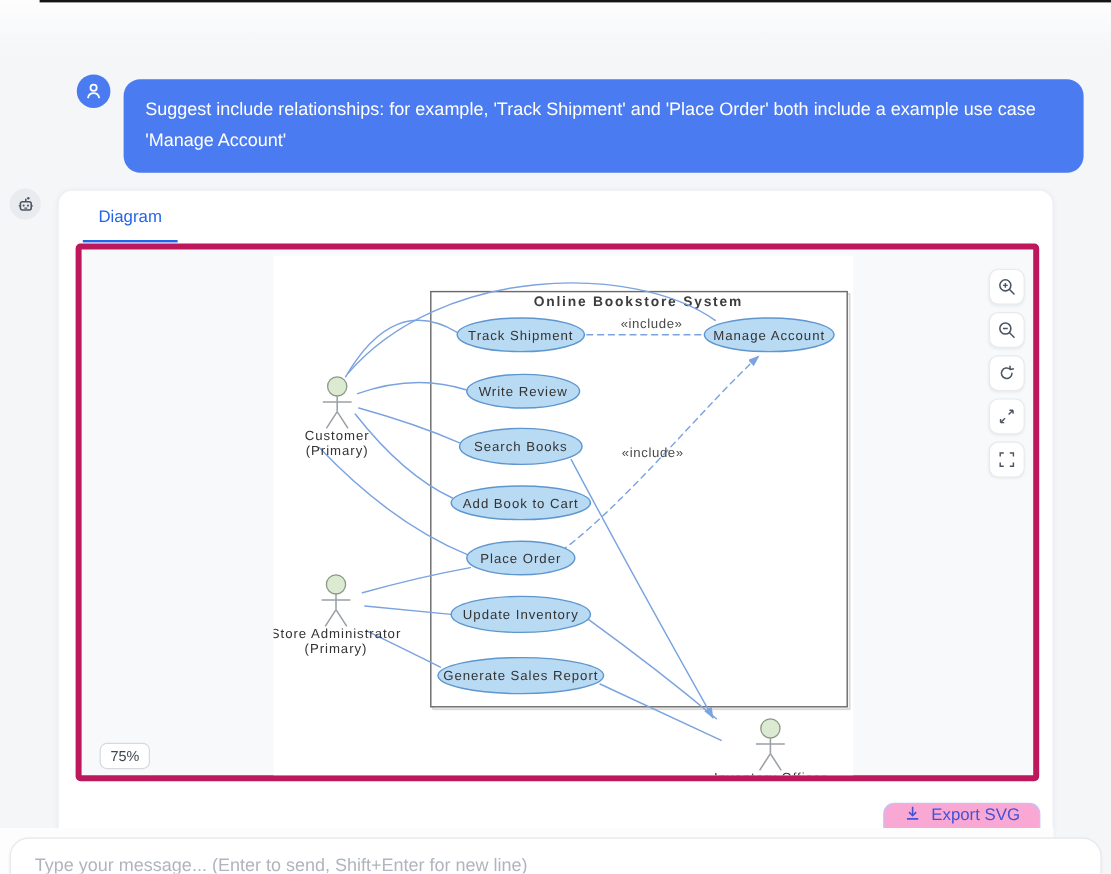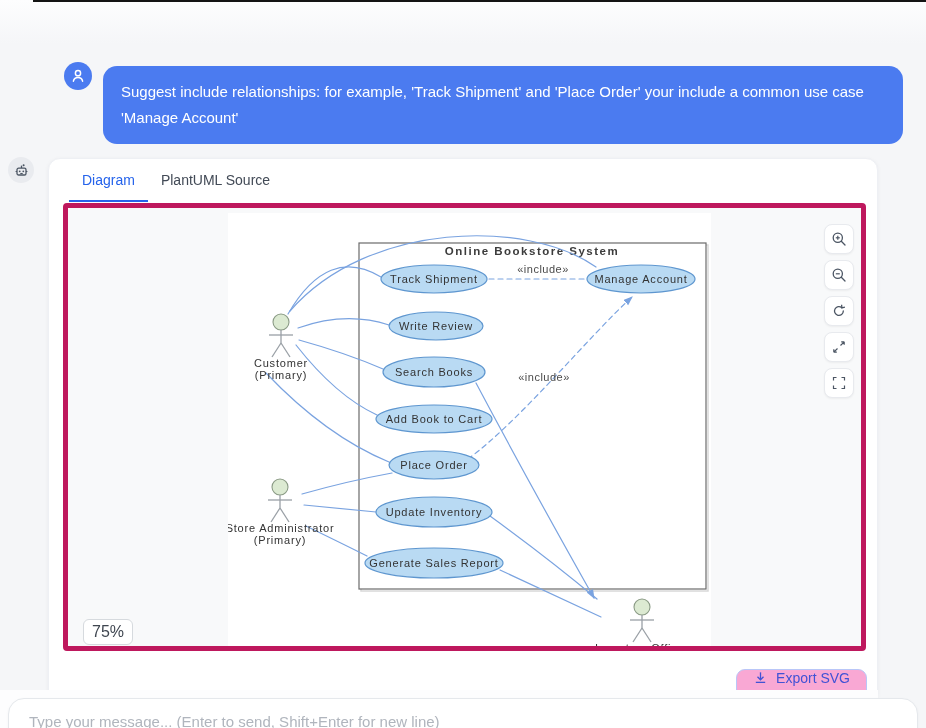--- a/index.html
+++ b/index.html
@@ -31,21 +31,21 @@
 
   .viewport { position:absolute; left:14px; top:44px; width:803px; height:448px;
     background:#f8f9fa; border:5px solid #be185d; border-radius:4px; overflow:hidden; }
   .canvas { position:absolute; left:160px; top:5px; width:483px; height:443px; background:#fff; }
 
   .zoom-controls { position:absolute; left:756px; top:16px; width:30px; }
   .zbtn { width:30px; height:30px; background:#fff; border:1px solid #e8eaee; border-radius:8px;
     margin-bottom:6px; display:flex; align-items:center; justify-content:center; cursor:pointer;
     box-shadow:0 1px 2px rgba(0,0,0,.05); }
   .zoom-badge { position:absolute; left:15px; top:411px; background:#fff; border:1px solid #d6dade;
-    border-radius:6px; padding:3px 8px; font-size:16px; color:#3f4650; }
+    border-radius:6px; padding:3px 8px; font-size:12px; color:#3f4650; }
 
   .actions { position:absolute; right:10px; top:510px; display:flex; gap:10px; }
   .action-btn { height:36px; display:flex; align-items:flex-start; gap:8px; padding:0 16px;
     background:#f9a8d4; border:1px solid #b9c6f8; border-radius:9px; color:#4152d5; font-size:14px;
     font-weight:500; cursor:pointer; white-space:nowrap; }
 
   
   .input-strip { position:absolute; left:0; top:690px; width:878px; height:38px; background:#fdfdfe; }
   .input-box { position:absolute; left:8px; top:8px; width:910px; height:46px; background:#fff;
     border:1px solid #e5e8ec; border-radius:16px; box-shadow:0 1px 3px rgba(0,0,0,.04); }
@@ -60,40 +60,39 @@
 
 <div class="top-edge"></div>
 
 <div class="user-row">
   <div class="user-avatar">
     <svg width="16" height="16" viewBox="0 0 16 16">
       <circle cx="8" cy="5.2" r="2.6" fill="none" stroke="#fff" stroke-width="1.5"></circle>
       <path d="M3.4,13.2 C4,10.6 6,9.6 8,9.6 C10,9.6 12,10.6 12.6,13.2" fill="none" stroke="#fff" stroke-width="1.5" stroke-linecap="round"></path>
     </svg>
   </div>
-  <div class="bubble">Suggest include relationships: for example, 'Track Shipment' and 'Place Order' your include a common use case 'Manage Account'</div>
+  <div class="bubble">Suggest include relationships: for example, 'Track Shipment' and 'Place Order' both include a example use case 'Manage Account'</div>
 </div>
 
 <div class="bot-avatar">
   <svg width="17" height="17" viewBox="0 0 17 17">
     <rect x="4" y="6.2" width="9" height="6.8" rx="1.6" fill="none" stroke="#4b5563" stroke-width="1.3"></rect>
     <line x1="8.5" y1="6" x2="8.5" y2="3.6" stroke="#4b5563" stroke-width="1.3"></line>
     <circle cx="10.6" cy="3.2" r="1" fill="#4b5563"></circle>
     <circle cx="6.7" cy="9.3" r="0.9" fill="#4b5563"></circle>
     <circle cx="10.3" cy="9.3" r="0.9" fill="#4b5563"></circle>
     <line x1="7.3" y1="11.5" x2="9.7" y2="11.5" stroke="#4b5563" stroke-width="1.1"></line>
     <line x1="2.6" y1="9.5" x2="4" y2="9.5" stroke="#4b5563" stroke-width="1.1"></line>
     <line x1="13" y1="9.5" x2="14.4" y2="9.5" stroke="#4b5563" stroke-width="1.1"></line>
   </svg>
 </div>
 
 <div class="card">
   <div class="tabbar">
     <div class="tab active">Diagram</div>
-    <div class="tab">PlantUML Source</div>
   </div>
 
   <div class="viewport">
     <div class="canvas">
       <svg id="uml-svg" width="483" height="443" viewBox="0 0 483 443">
           <defs>
             <marker id="arr" markerWidth="9" markerHeight="7" refX="7" refY="3" orient="auto">
               <path d="M0,0 L8,3 L0,6 Z" fill="#7aa3e0"></path>
             </marker>
           </defs>

